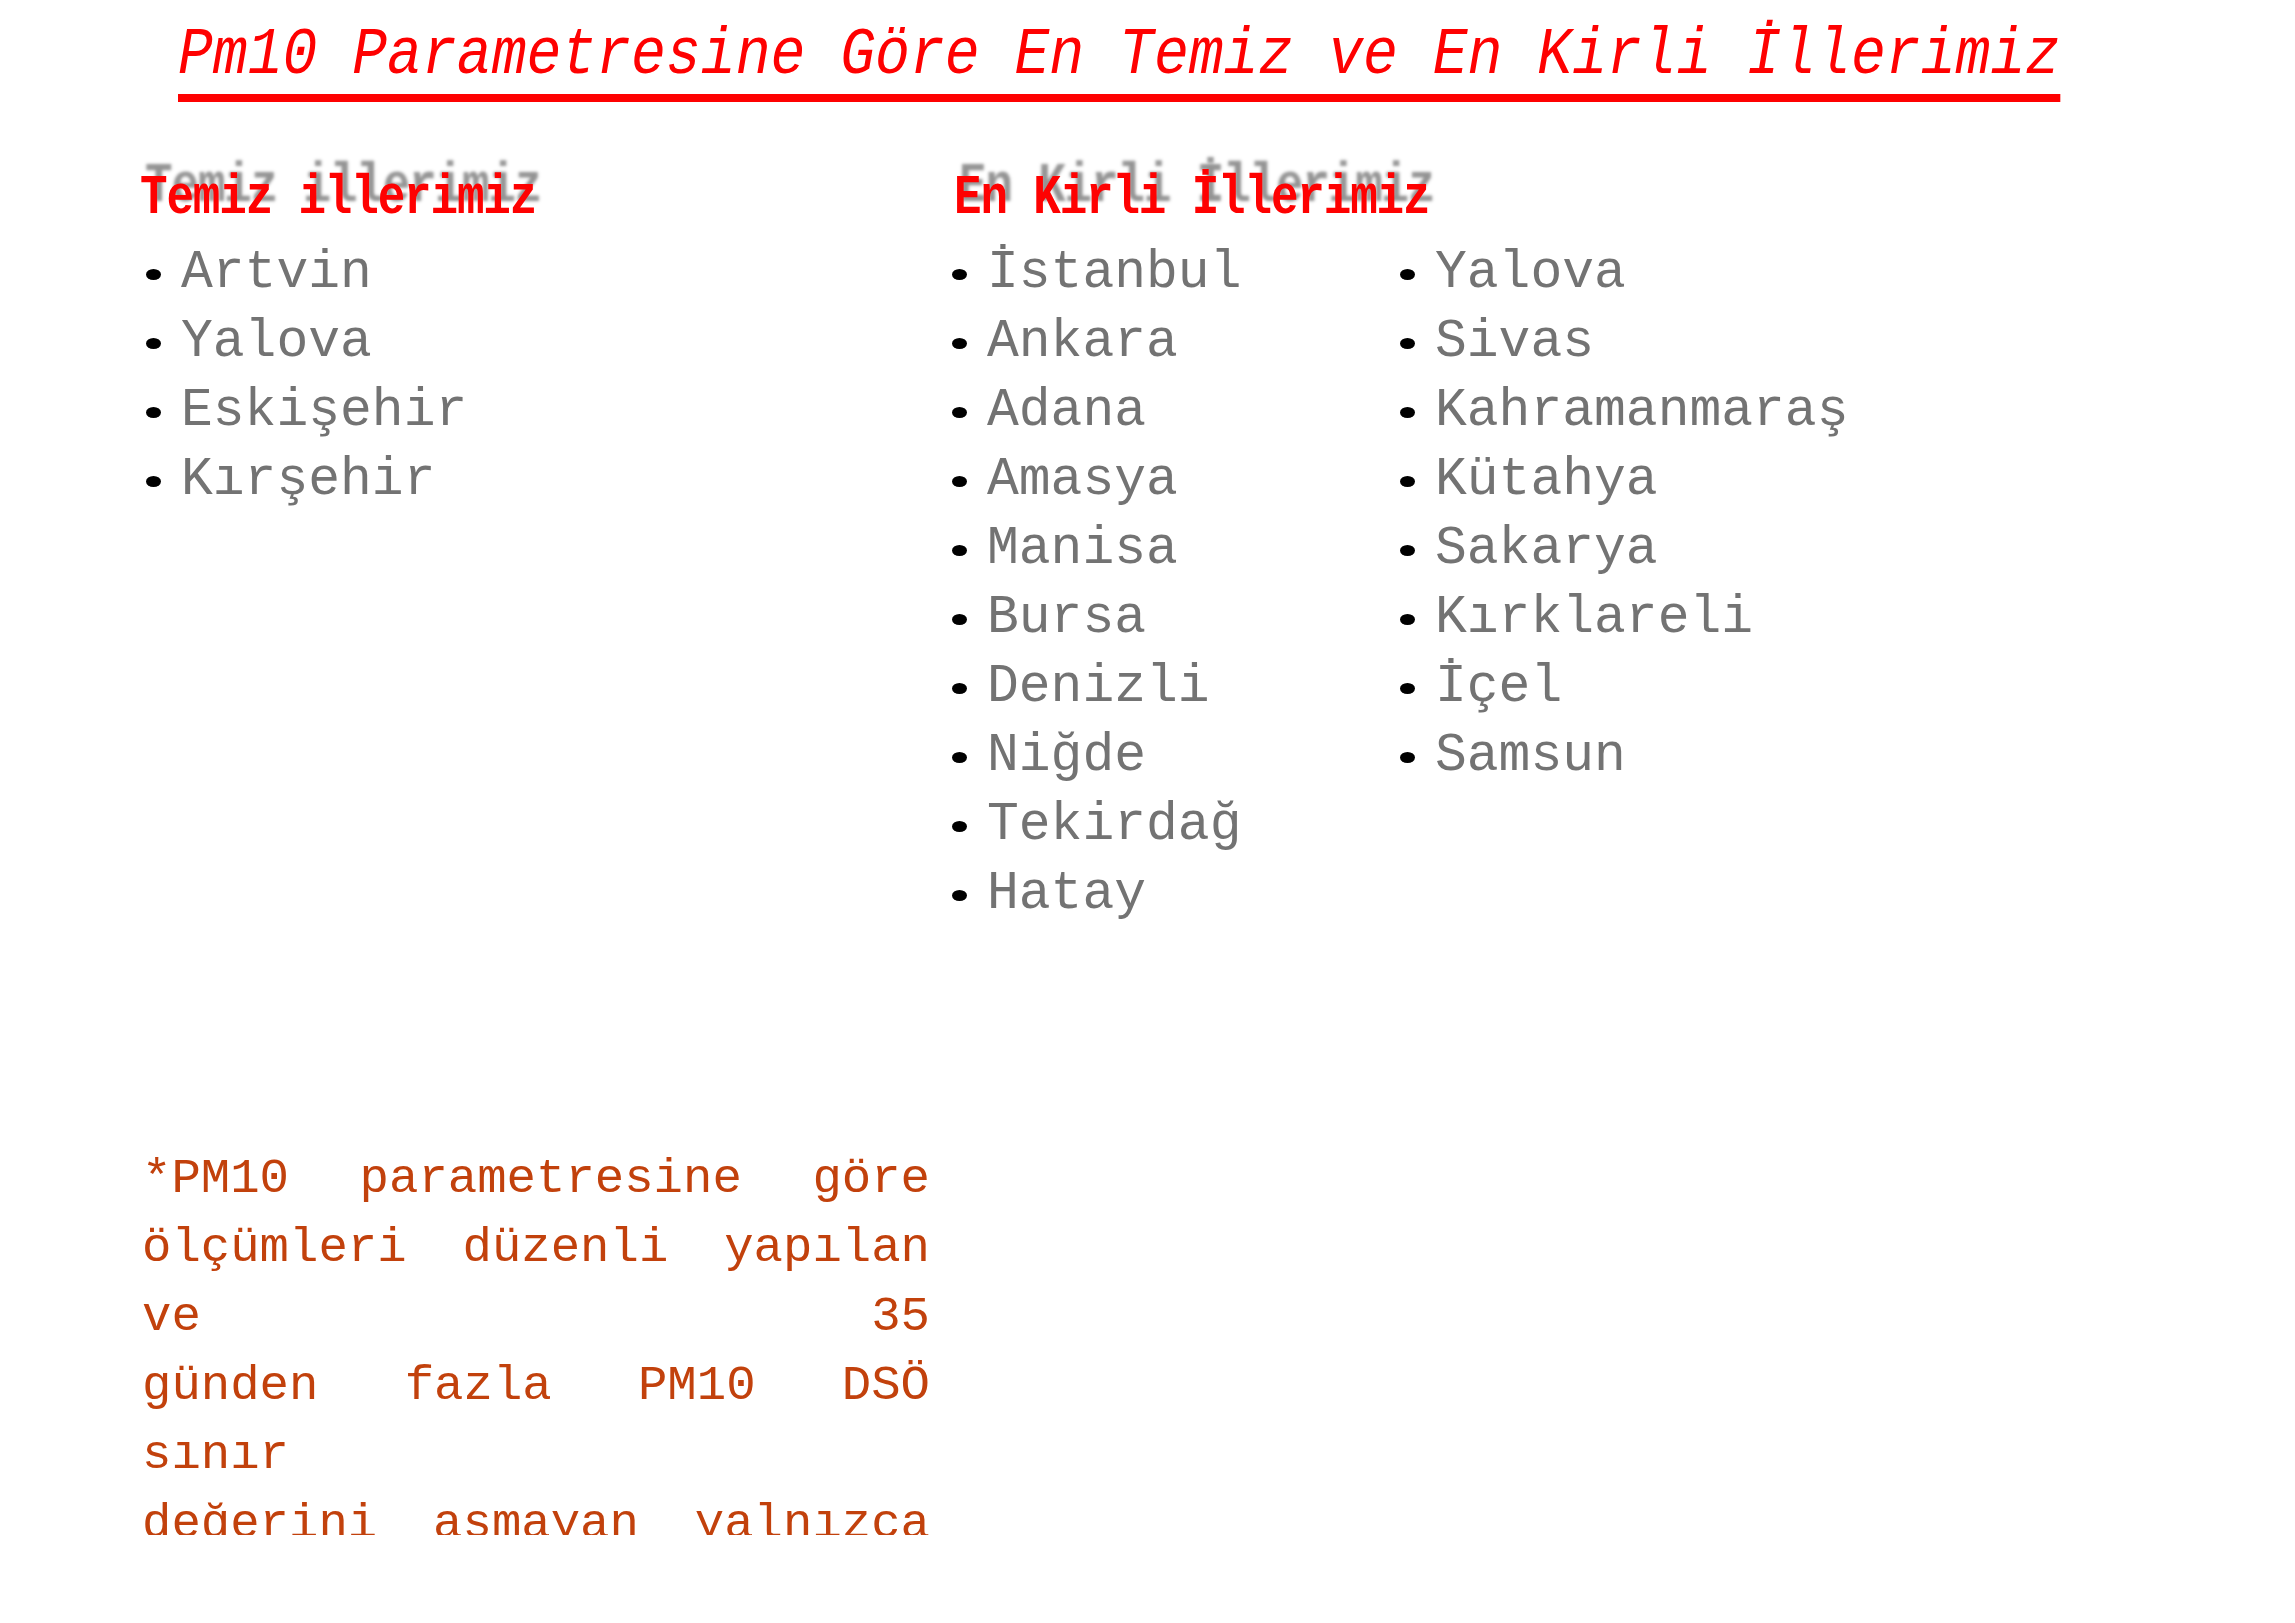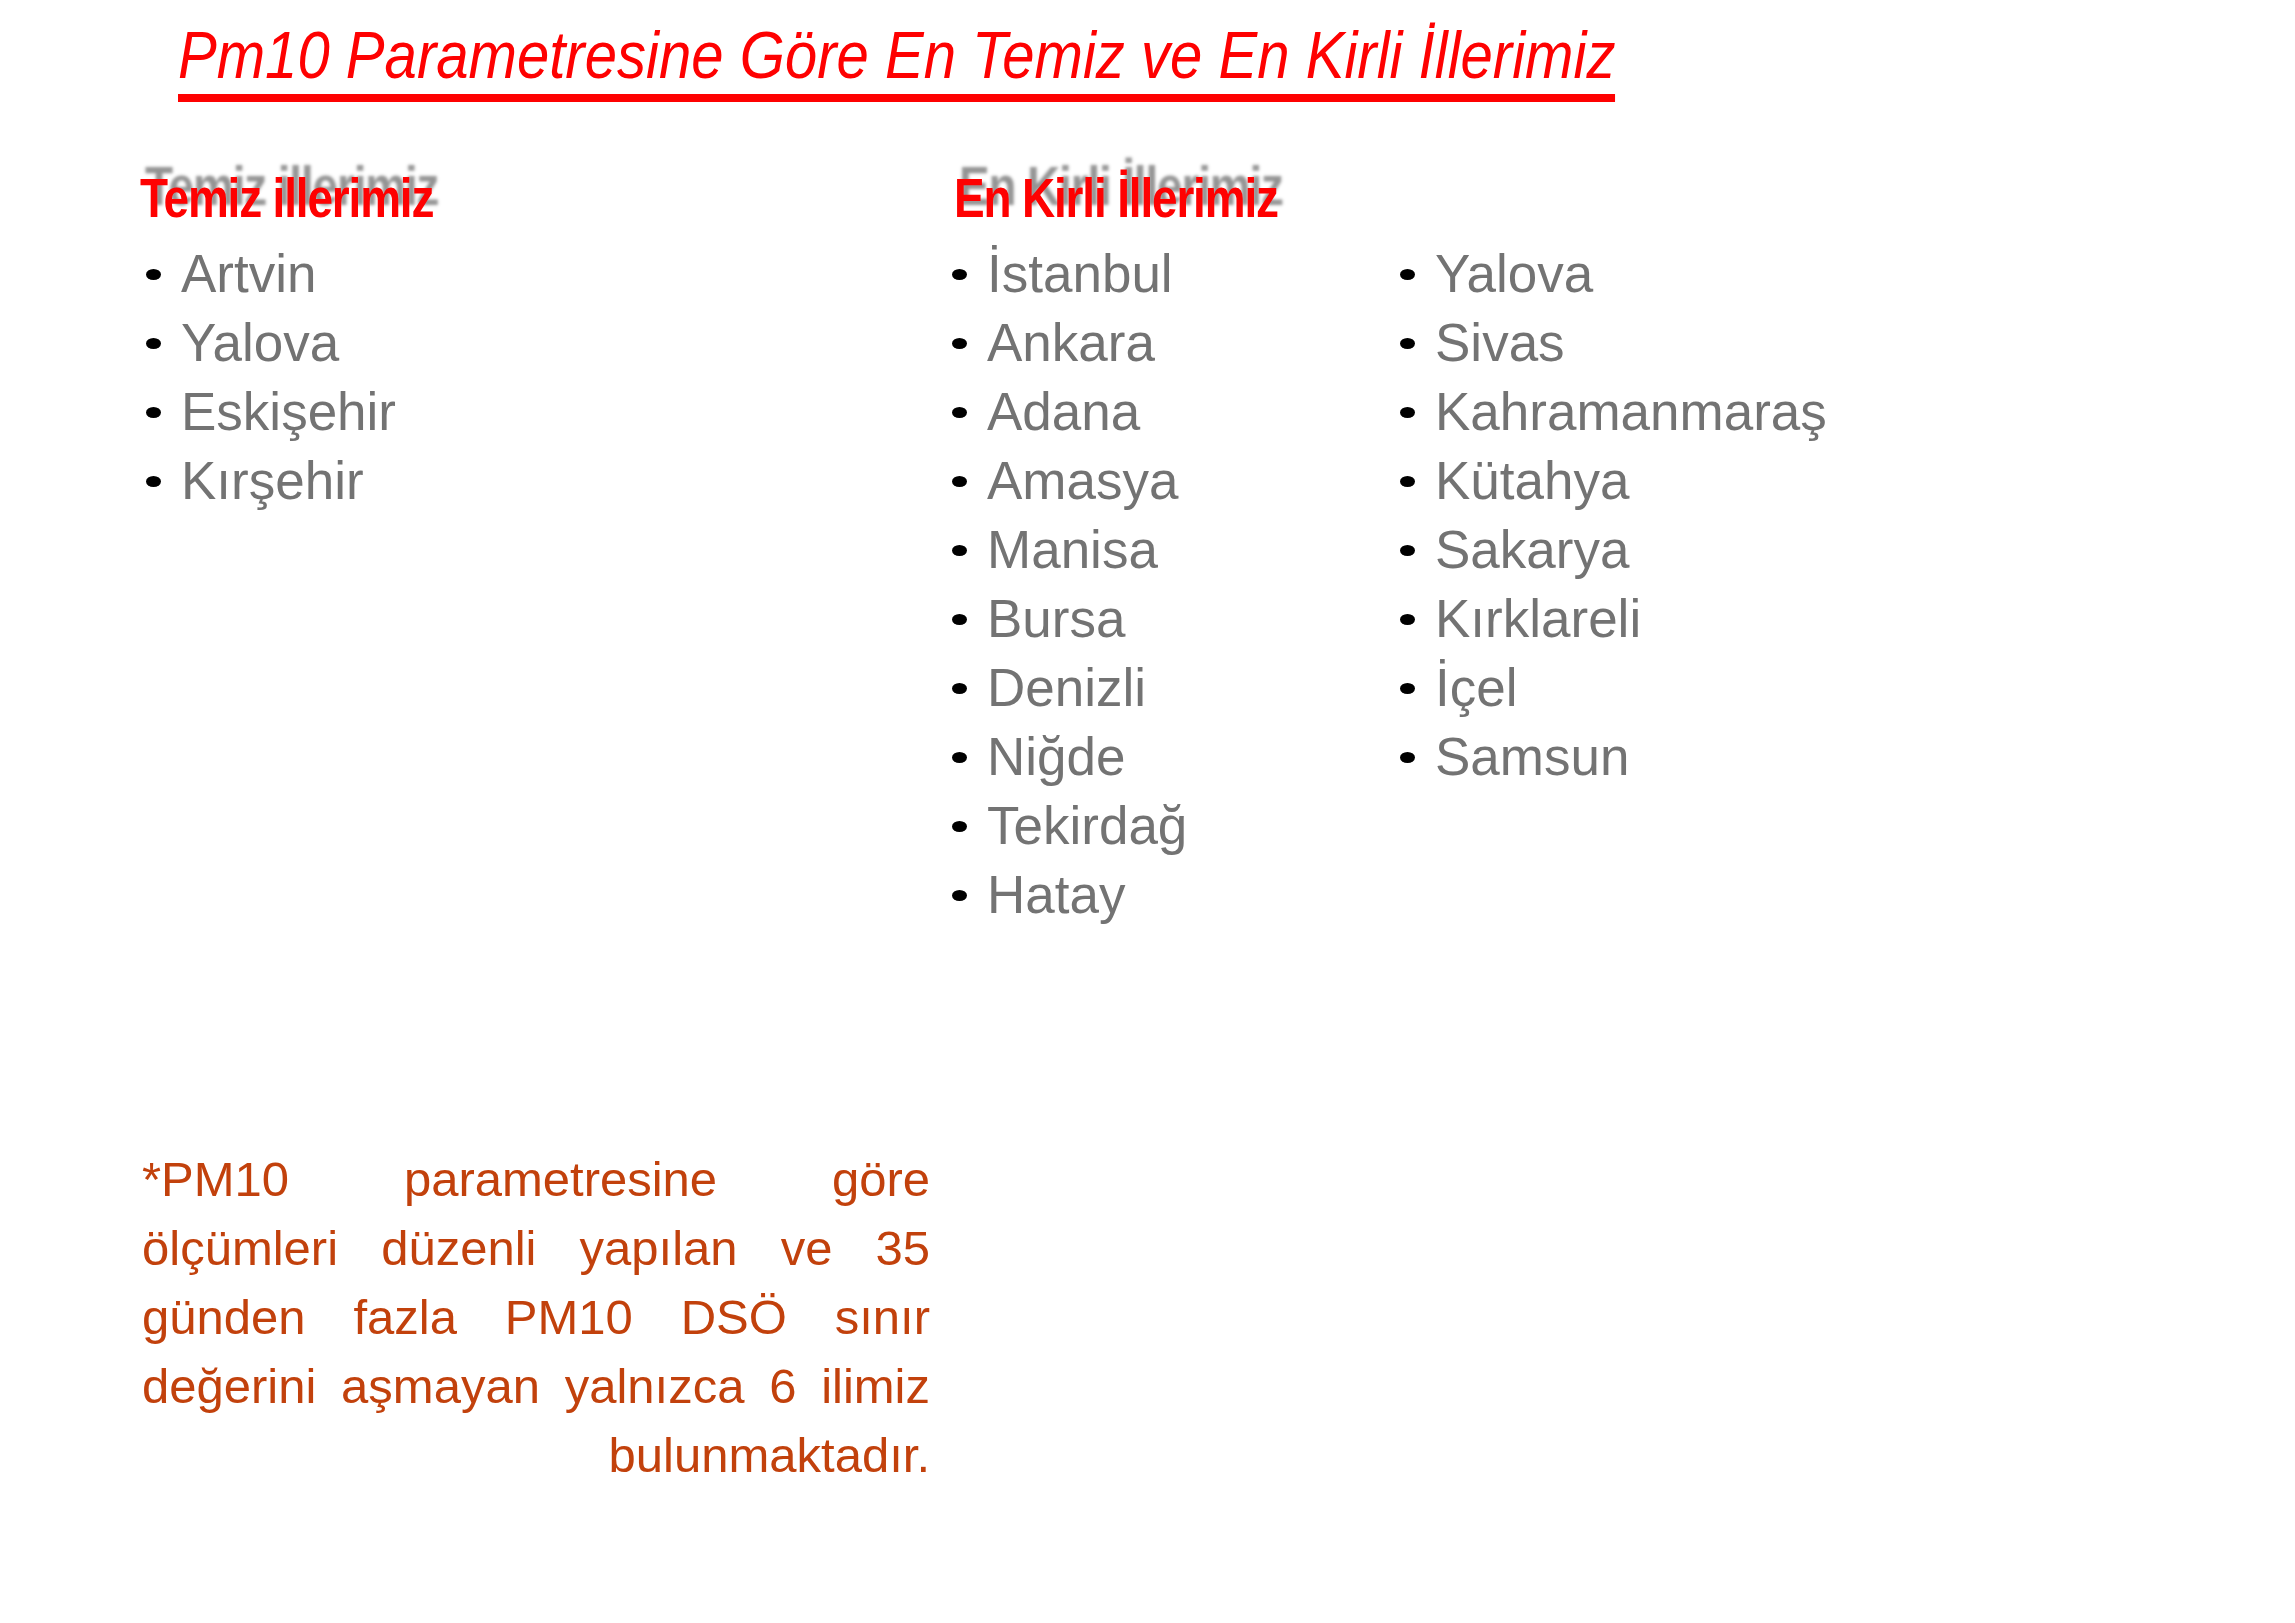--- a/index.html
+++ b/index.html
@@ -3,21 +3,21 @@
 <meta charset="utf-8">
 <style>
   html, body { margin: 0; padding: 0; background: #ffffff; }
 
   .slide {
     position: relative;
     width: 2295px;
     height: 1535px;
     background: #ffffff;
     overflow: hidden;
-    font-family: Liberation Sans, sans-serif;
+    font-family: Liberation Mono, monospace;
     color: #000000;
   }
 
   
   .title {
     position: absolute;
     left: 178px;
     top: 18px;
     font-size: 66px;
     line-height: 1.15;

